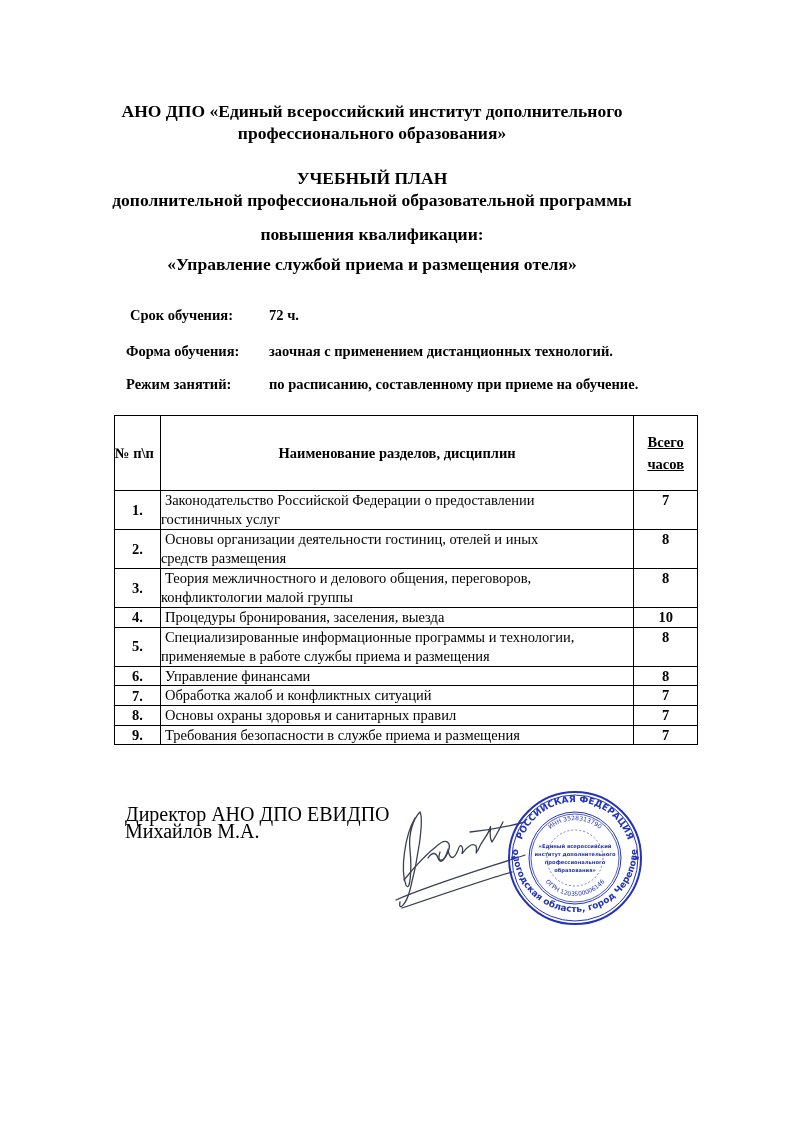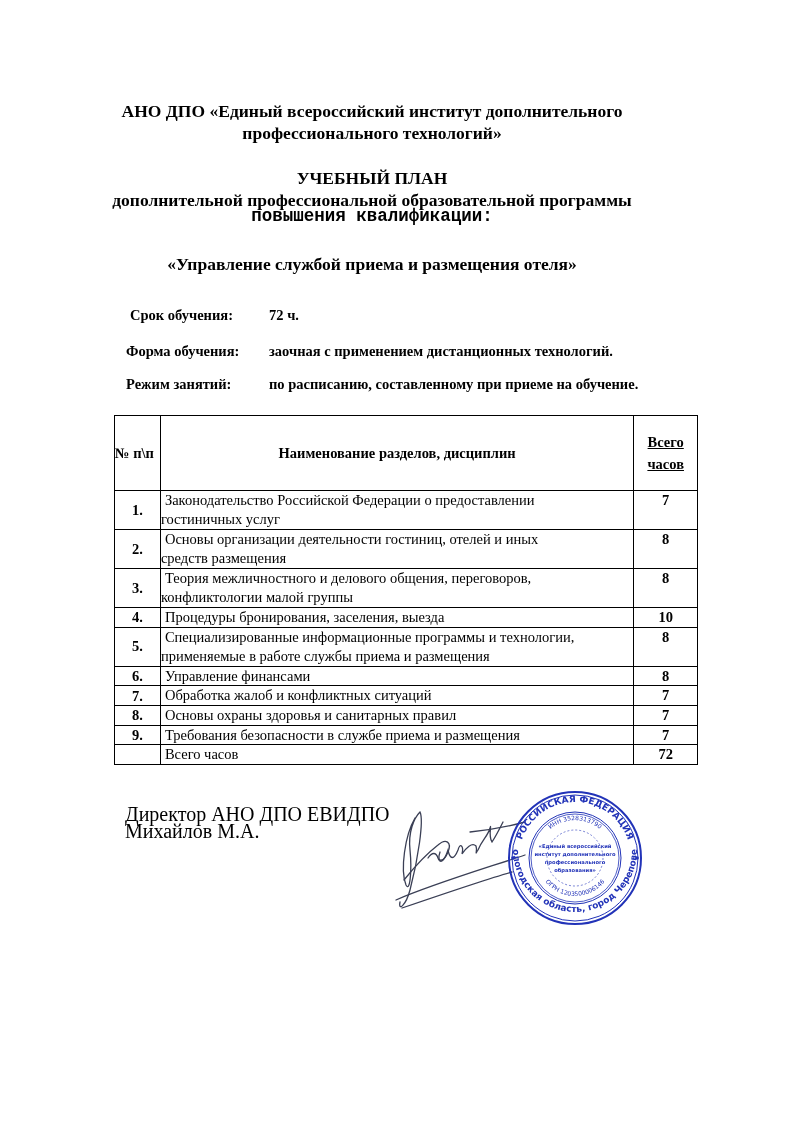--- a/index.html
+++ b/index.html
@@ -20,24 +20,24 @@
   tr.one td { height: 18.7px; line-height: 18px; }
   .name-inner { padding-left: 4px; }
   .name-inner .l2 { margin-left: -4px; }
   .sig-text { position: absolute; left: 125px; top: 806px; font-size: 20px; line-height: 17px; }
   svg.sig { position: absolute; left: 0; top: 0; }
 </style>
 </head>
 <body>
 
 <div class="center t17" style="top:100px;">АНО ДПО «Единый всероссийский институт дополнительного</div>
-<div class="center t17" style="top:122px;">профессионального технологий»</div>
+<div class="center t17" style="top:122px;">профессионального образования»</div>
 <div class="center t17" style="top:167px;">УЧЕБНЫЙ ПЛАН</div>
 <div class="center t17" style="top:189px;">дополнительной профессиональной образовательной программы</div>
-<div class="center t17" style="top:205px;font-family:Liberation Mono, monospace;">повышения квалификации:</div>
+<div class="center t17" style="top:223px;">повышения квалификации:</div>
 <div class="center t17" style="top:253px;">«Управление службой приема и размещения отеля»</div>
 
 <div class="info" style="left:118px; top:307px;">Срок обучения:</div>
 <div class="info" style="left:257px; top:307px;">72 ч.</div>
 <div class="info" style="left:114px; top:343px;">Форма обучения:</div>
 <div class="info" style="left:257px; top:343px;">заочная с применением дистанционных технологий.</div>
 <div class="info" style="left:114px; top:376px;">Режим занятий:</div>
 <div class="info" style="left:257px; top:376px;">по расписанию, составленному при приеме на обучение.</div>
 
 <table class="plan">
@@ -130,29 +130,20 @@
     </tr>
     <tr class="one">
       <td class="c-num">9.</td>
       <td class="c-name">
           <div class="name-inner">
             <span>Требования безопасности в службе приема и размещения</span>
           </div>
         </td>
       <td class="c-hours">7</td>
     </tr>
-    <tr class="one">
-      <td class="c-num"></td>
-      <td class="c-name">
-          <div class="name-inner">
-            <span>Всего часов</span>
-          </div>
-        </td>
-      <td class="c-hours">72</td>
-    </tr>
   </tbody>
 </table>
 
 <div class="sig-text">
   <div>Директор АНО ДПО ЕВИДПО</div>
   <div>Михайлов М.А.</div>
 </div>
 
 <svg class="sig" width="800" height="1132">
 

